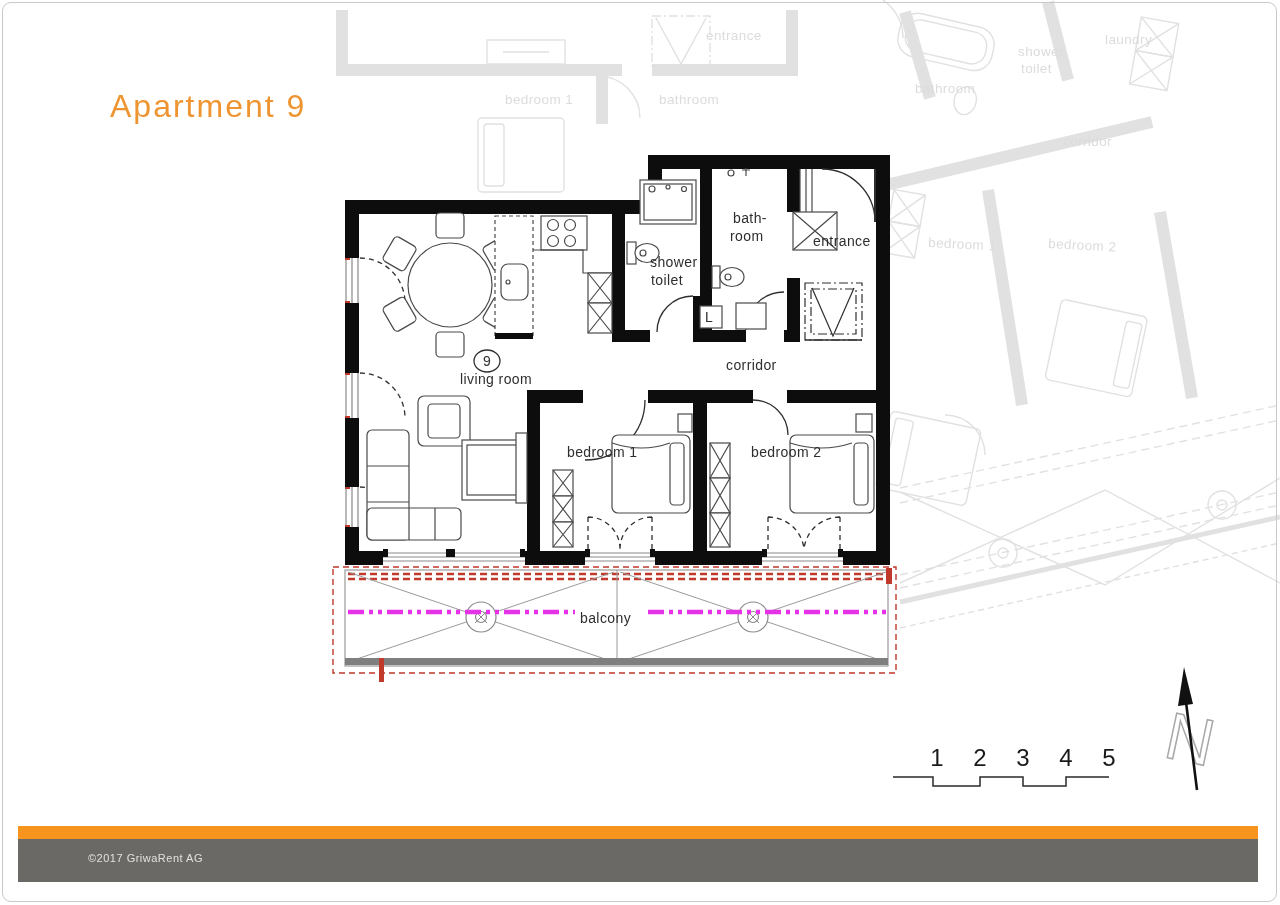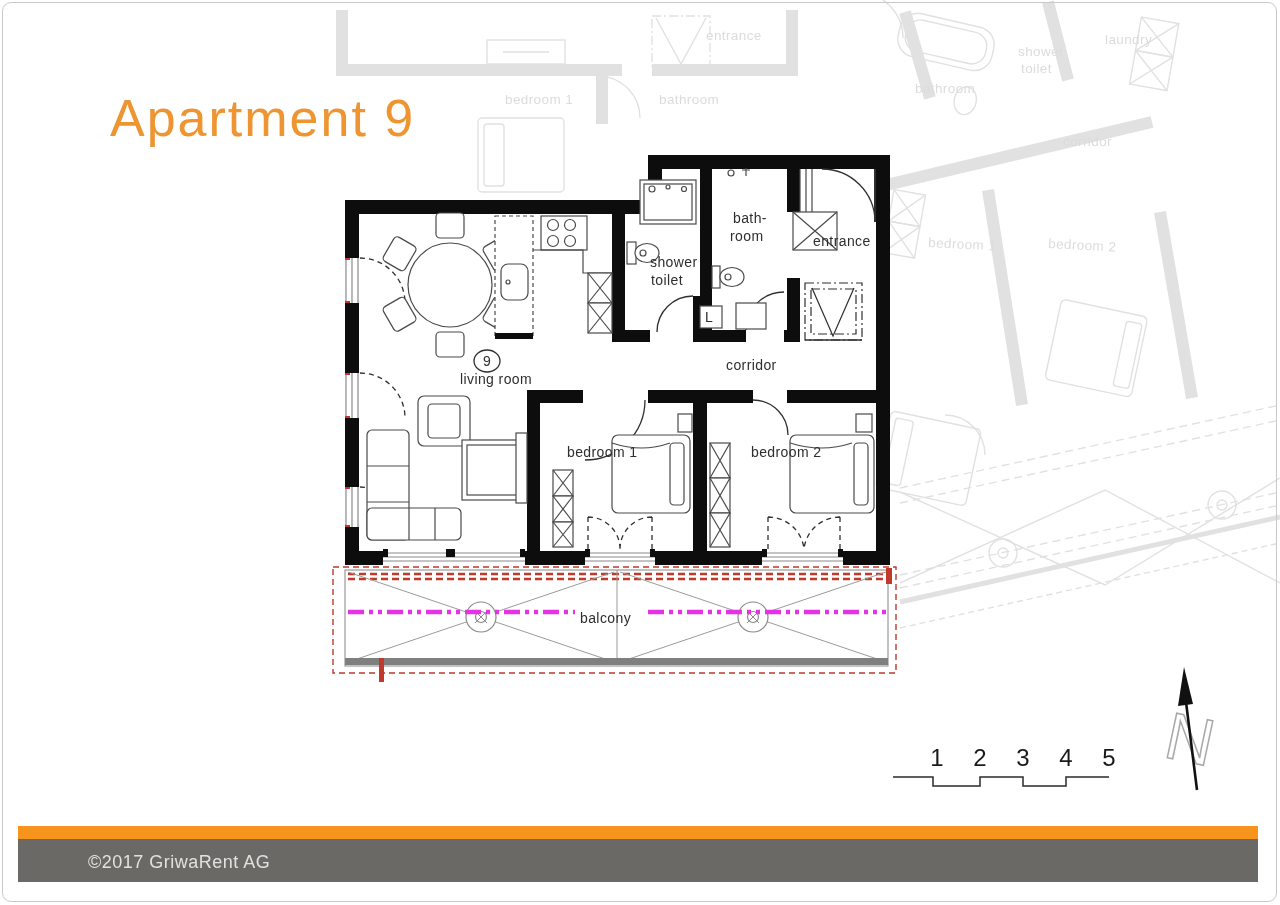--- a/index.html
+++ b/index.html
@@ -6,26 +6,26 @@
   .page{
     position:relative;width:1280px;height:905px;background:#ffffff;
     font-family:"Liberation Sans", sans-serif;overflow:hidden;
   }
   .page-border{
     position:absolute;left:2px;top:2px;width:1273px;height:898px;
     border:1px solid #c9c9c9;border-radius:9px;pointer-events:none;
   }
   .title{
     position:absolute;left:110px;top:88px;
-    font-size:52px;letter-spacing:2px;font-weight:400;color:#ee9430;
+    font-size:32px;letter-spacing:2px;font-weight:400;color:#ee9430;
   }
   .footer-orange{position:absolute;left:18px;top:826px;width:1240px;height:13px;background:#f7941e;}
   .footer-gray{position:absolute;left:18px;top:839px;width:1240px;height:43px;background:#6b6966;}
   .footer-copy{
-    position:absolute;left:88px;top:852px;font-size:18px;letter-spacing:0.5px;color:#e3e1df;
+    position:absolute;left:88px;top:852px;font-size:11px;letter-spacing:0.5px;color:#e3e1df;
   }
   svg{position:absolute;left:0;top:0;}
   svg text{font-family:"Liberation Sans", sans-serif;}
   .room-label{font-size:14px;fill:#2e2e2e;letter-spacing:0.4px;}
   .bg-label{font-size:13.5px;fill:#dcdcdc;letter-spacing:0.4px;}
   .scale-num{font-size:24px;fill:#1a1a1a;}
 </style>
 </head>
 <body>
 

